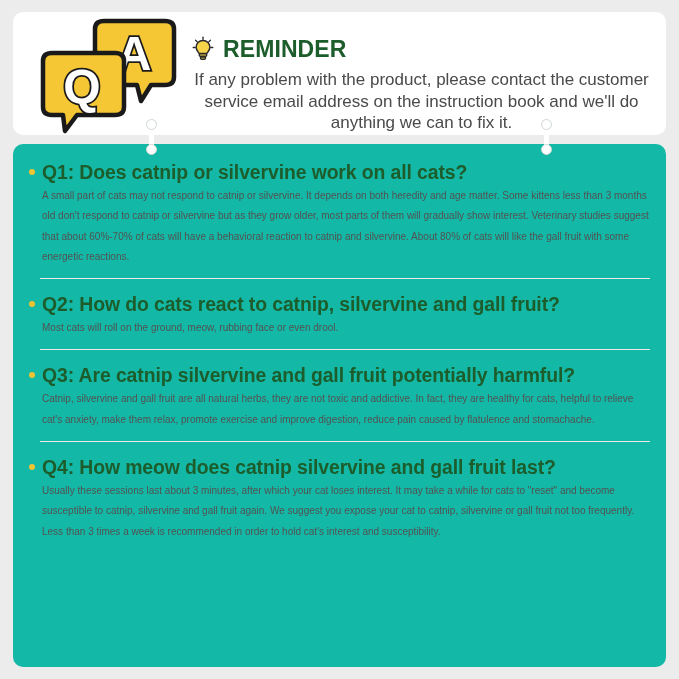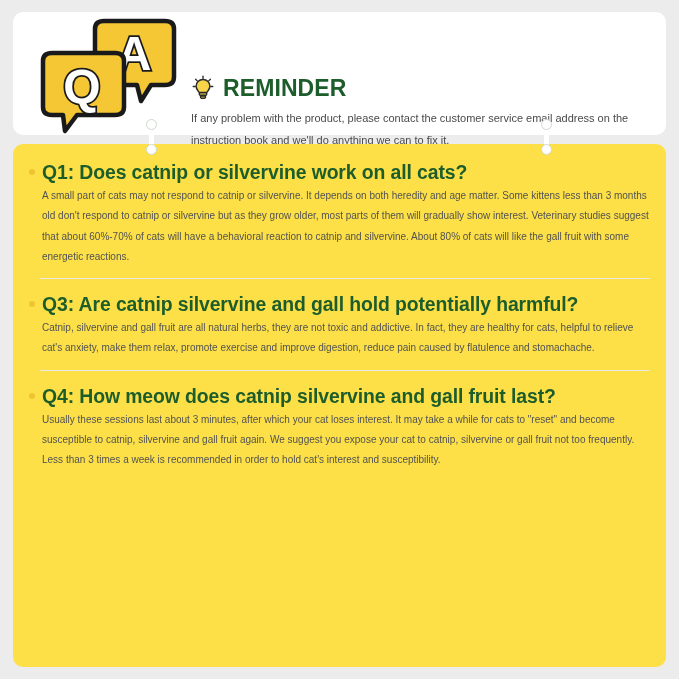--- a/index.html
+++ b/index.html
@@ -41,21 +41,20 @@
     top: 3px;
     width: 150px;
     height: 120px;
   }
 
   .reminder-body {
     position: absolute;
     left: 178px;
     top: 22px;
     right: 14px;
-    margin-top: 39px;
   }
 
   .reminder-heading {
     display: flex;
     align-items: center;
     gap: 8px;
     height: 30px;
   }
   .bulb-icon {
     width: 24px;
@@ -67,23 +66,24 @@
     color: #1d5c2b;
     font-size: 23px;
     font-weight: bold;
     letter-spacing: 0.1px;
     line-height: 24px;
     white-space: nowrap;
   }
   .reminder-text {
     margin-top: 5px;
     color: #4a4a4a;
-    font-size: 11px;
+    font-size: 17px;
     line-height: 21.5px;
     max-width: 470px;
+    text-align: center;
   }
 
   
   .connector {
     position: absolute;
     width: 11px;
     height: 36px;
     z-index: 5;
   }
   .connector .pin {
@@ -109,21 +109,21 @@
   #connector-left  { left: 146px; top: 119px; }
   #connector-right { left: 541px; top: 119px; }
 
   
   .faq-card {
     position: absolute;
     left: 13px;
     top: 144px;
     width: 653px;
     height: 523px;
-    background: #fde047;
+    background: #14b8a6;
     border-radius: 10px;
     box-sizing: border-box;
     padding: 16px 16px 0 16px;
   }
 
   .faq-item {
     position: relative;
   }
   .faq-q {
     display: flex;
@@ -213,25 +213,33 @@
 
     <div class="faq-item">
       <div class="faq-q">
         <span class="bullet-dot"></span>
         <span>Q1: Does catnip or silvervine work on all cats?</span>
       </div>
       <div class="faq-a">A small part of cats may not respond to catnip or silvervine. It depends on both heredity and age matter. Some kittens less than 3 months old don't respond to catnip or silvervine but as they grow older, most parts of them will gradually show interest. Veterinary studies suggest that about 60%-70% of cats will have a behavioral reaction to catnip and silvervine. About 80% of cats will like the gall fruit with some energetic reactions.</div>
       <div class="faq-divider"></div>
     </div>
 
-
-    <div class="faq-item">
-      <div class="faq-q">
-        <span class="bullet-dot"></span>
-        <span>Q3: Are catnip silvervine and gall hold potentially harmful?</span>
+    <div class="faq-item">
+      <div class="faq-q">
+        <span class="bullet-dot"></span>
+        <span>Q2: How do cats react to catnip, silvervine and gall fruit?</span>
+      </div>
+      <div class="faq-a">Most cats will roll on the ground, meow, rubbing face or even drool.</div>
+      <div class="faq-divider"></div>
+    </div>
+
+    <div class="faq-item">
+      <div class="faq-q">
+        <span class="bullet-dot"></span>
+        <span>Q3: Are catnip silvervine and gall fruit potentially harmful?</span>
       </div>
       <div class="faq-a">Catnip, silvervine and gall fruit are all natural herbs, they are not toxic and addictive. In fact, they are healthy for cats, helpful to relieve cat's anxiety, make them relax, promote exercise and improve digestion, reduce pain caused by flatulence and stomachache.</div>
       <div class="faq-divider"></div>
     </div>
 
     <div class="faq-item">
       <div class="faq-q">
         <span class="bullet-dot"></span>
         <span>Q4: How meow does catnip silvervine and gall fruit last?</span>
       </div>

